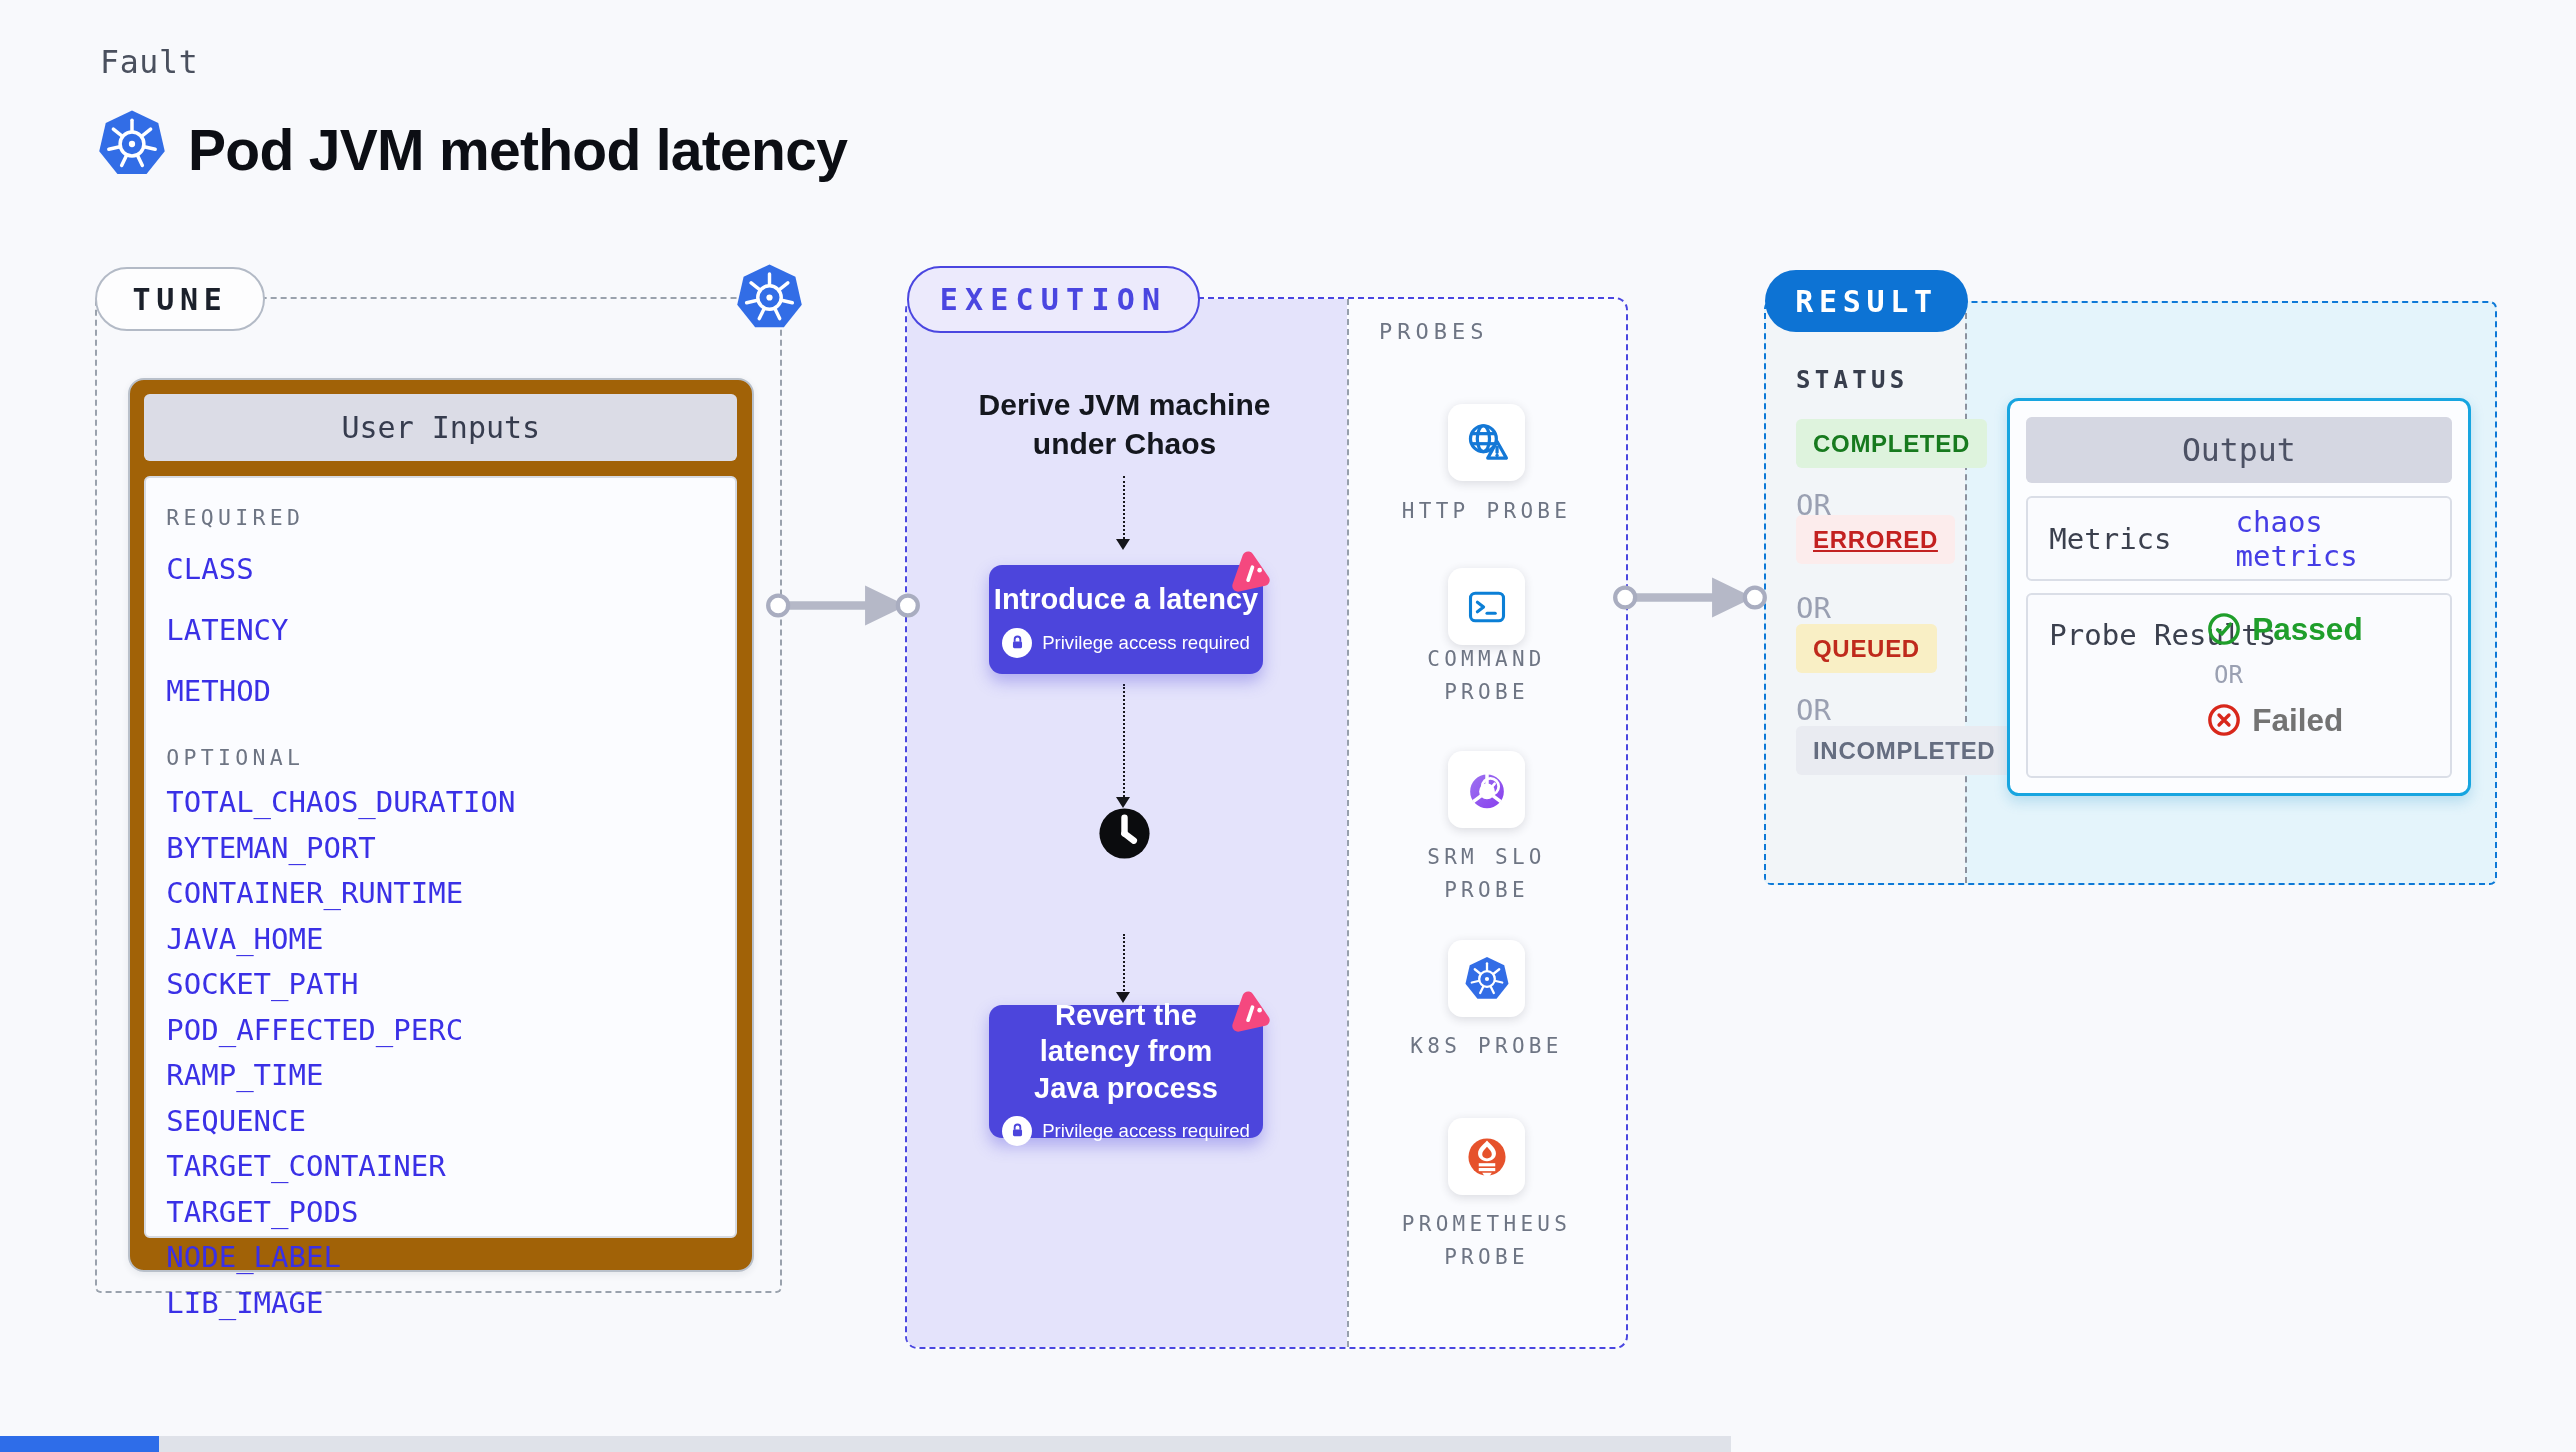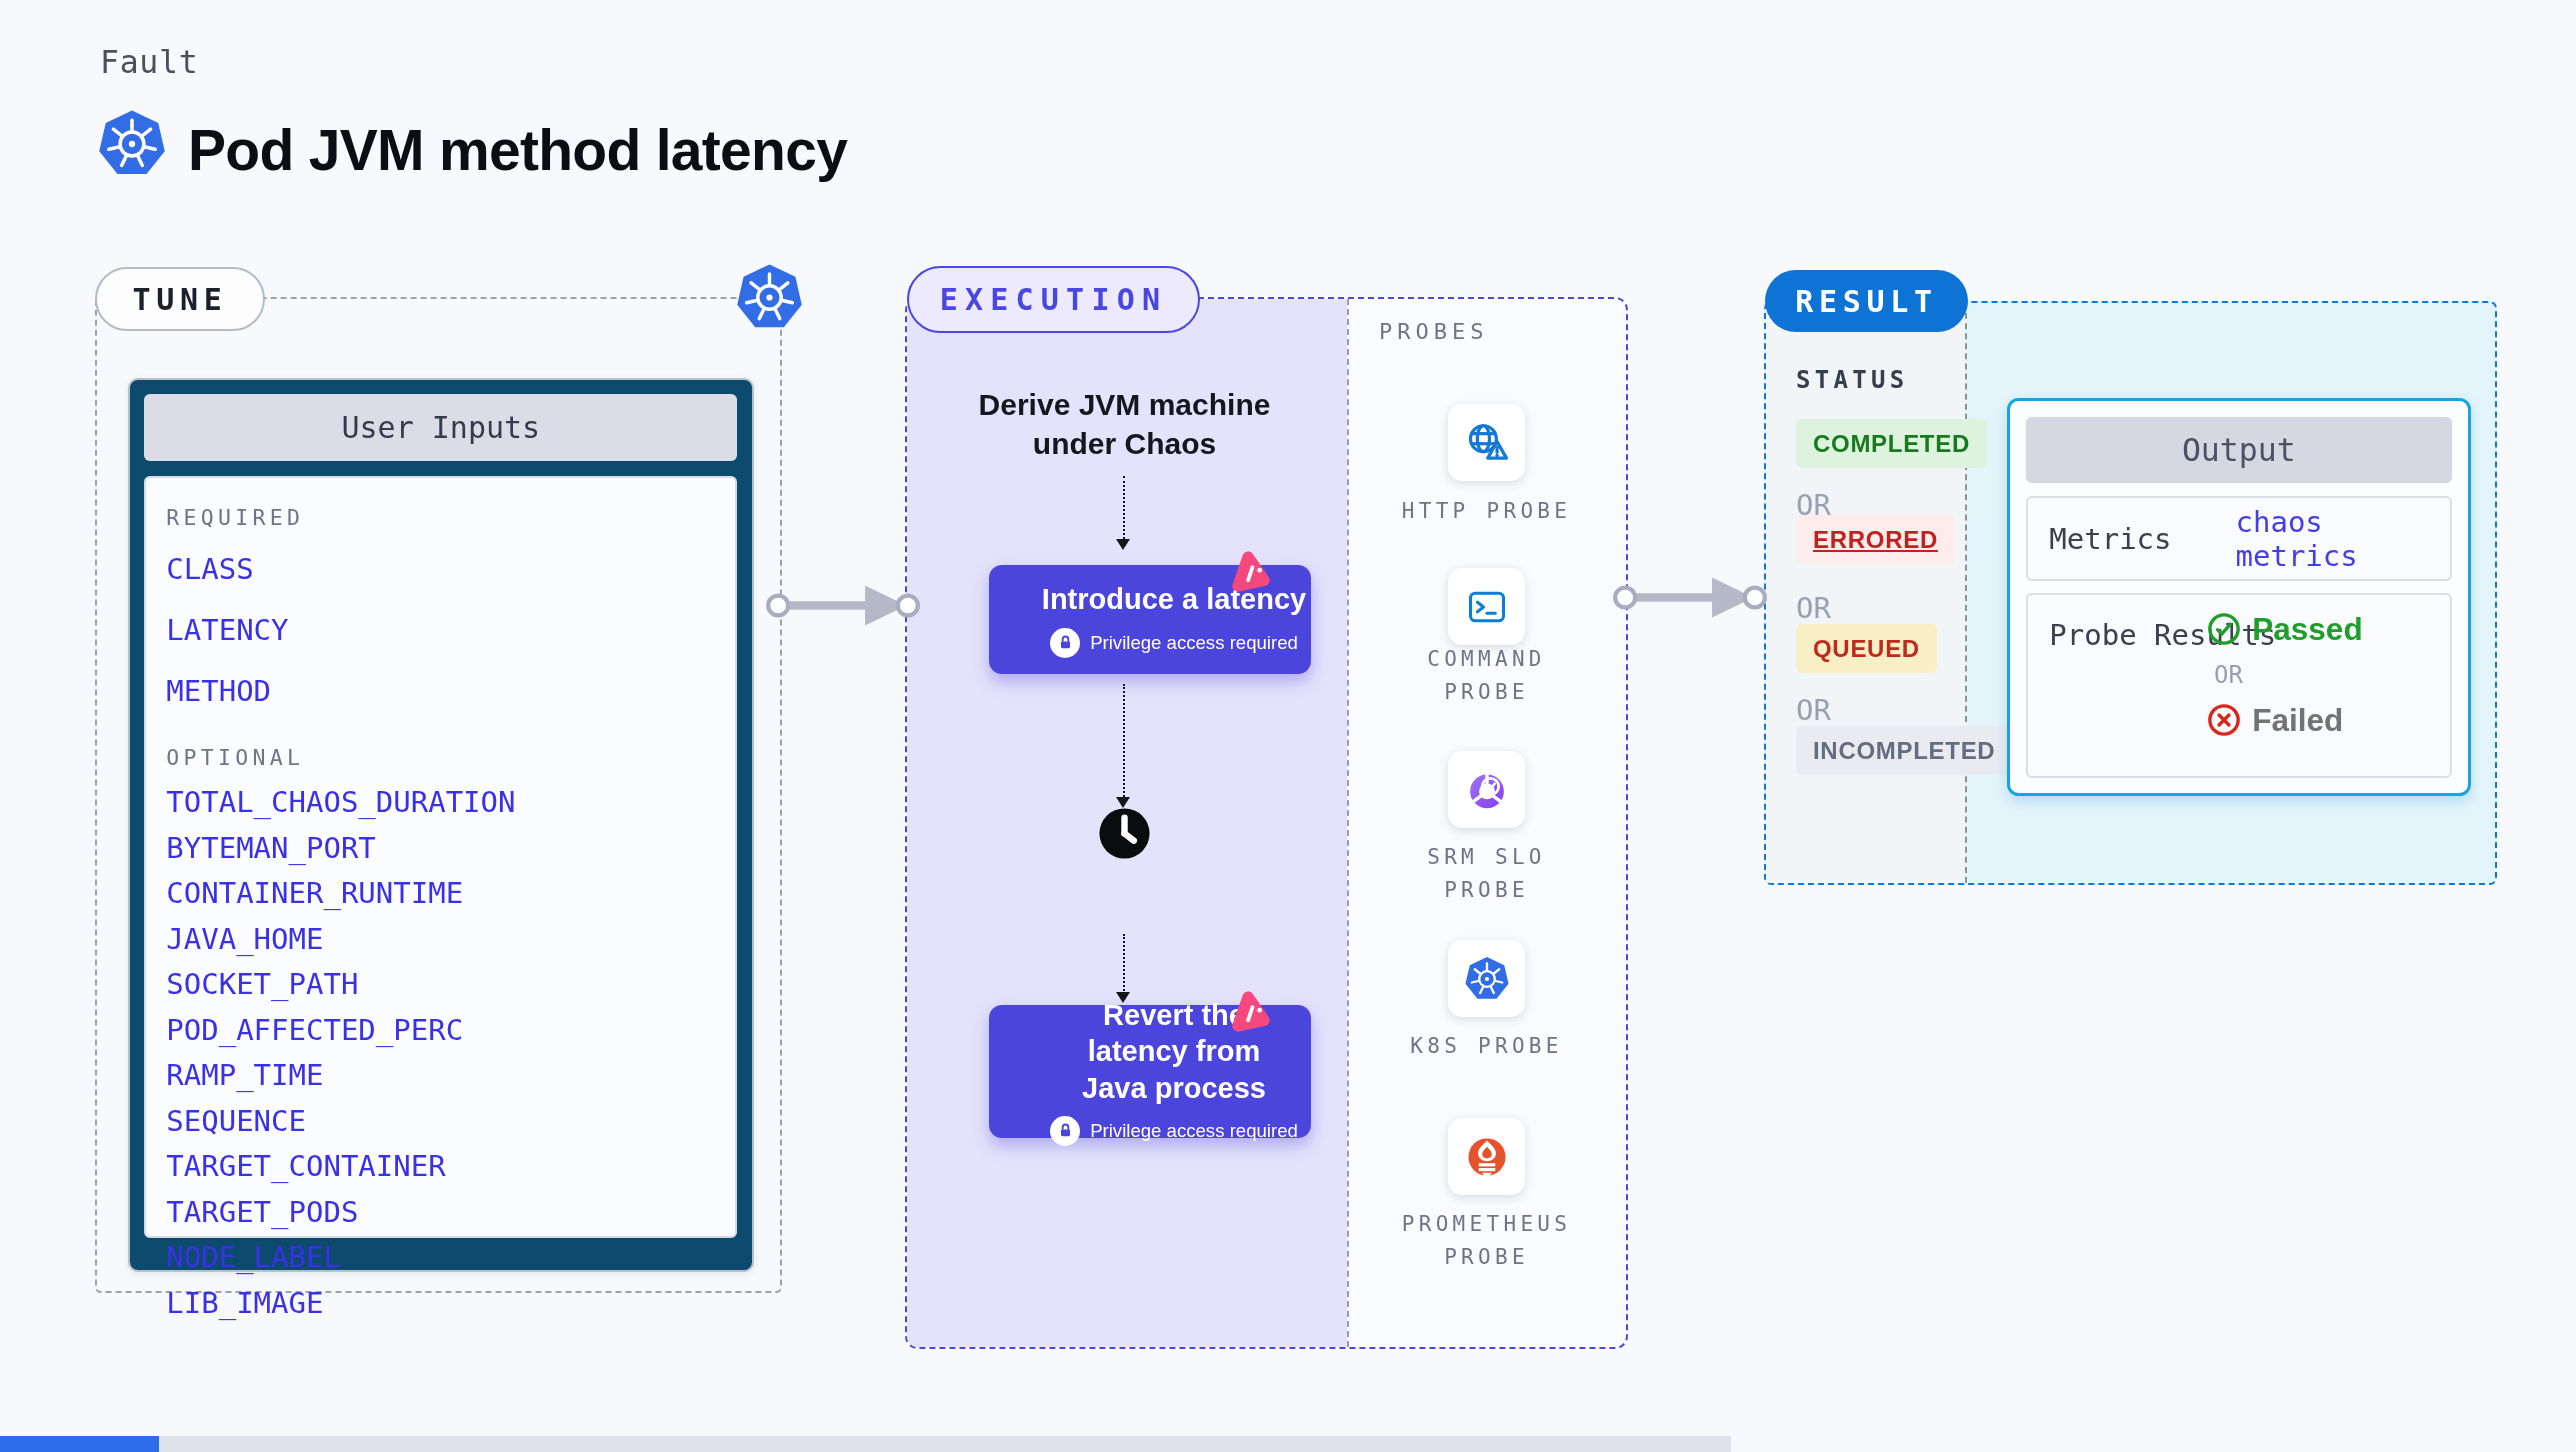--- a/index.html
+++ b/index.html
@@ -19,22 +19,22 @@
   .pill-tune { left:95px; top:267px; width:166px; height:60px; background:#fdfdfe; border:2.1px solid #b3bac6;
                color:#1b202b; font-size:30px; font-weight:bold; letter-spacing:5.7px; }
   .pill-exec { left:907px; top:266px; width:289px; height:63px; background:#eceafc; border:2.9px solid #4a46e0;
                color:#4a46e0; font-size:30px; font-weight:bold; letter-spacing:7.2px; }
   .pill-result { left:1765px; top:270px; width:203px; height:62px; background:#0d73d4;
                color:#ffffff; font-size:30px; font-weight:bold; letter-spacing:5.7px; }
 
   
   .tune-box { left:95px; top:297px; width:683px; height:992px; border:2.1px dashed #9aa2ad; border-radius:5.7px; }
   .k8s-corner-icon { left:735px; top:263px; width:69px; height:69px; z-index:6; }
-  .ui-card { left:128px; top:378px; width:622px; height:890px; background:#0c4a6e; border:2.9px solid #b9c0ca;
-             border-radius:10px; box-shadow:0 2.9px 7.2px rgba(40,45,60,.08); }
+  .ui-card { left:128px; top:378px; width:622px; height:890px; background:#a16207; border:2.9px solid #b9c0ca;
+             border-radius:16px; box-shadow:0 2.9px 7.2px rgba(40,45,60,.08); }
   .ui-card-header { position:absolute; left:14.3px; top:14.3px; width:593px; height:67px; background:#dbdce6;
              border-radius:5.7px; display:flex; align-items:center; justify-content:center;
              font-size:30px; color:#363c4e; }
   .fields-box { position:absolute; left:14.3px; top:96px; width:593px; height:762px; background:#fbfcff;
              border:2.1px solid #d6dae2; border-radius:5.7px; display:flex; padding:27px 0 0 20px; box-sizing:border-box; }
   .tunable-label { width:195px; font-size:29px; color:#262b36; }
   .fields-col { display:flex; flex-direction:column; }
   .group-heading { font-size:21.5px; color:#6e7584; letter-spacing:4.3px; margin-bottom:21.5px; }
   .field-link { font-size:29px; color:#3a30e6; margin-bottom:27px; }
   .field-link.opt { margin-bottom:11.5px; }
@@ -50,21 +50,21 @@
               border-radius:10px 0 0 10px; }
   .probes-sep { position:absolute; left:440px; top:0; height:100%; width:0; border-left:2.1px dashed #98a0ac; }
 
   .derive-text { position:absolute; left:60px; top:86px; width:315px; text-align:center;
                  font-size:30px; font-weight:bold; color:#14171e; line-height:1.3; }
   .dotline { position:absolute; width:0; border-left:2.9px dotted #15161a; }
   .dothead { position:absolute; width:0; height:0; border-left:7.2px solid transparent;
              border-right:7.2px solid transparent; border-top:11.5px solid #15161a; }
   .step-box { position:absolute; left:82px; width:274px; background:#4c45dc; border-radius:13px;
               box-shadow:0 7.2px 15.8px rgba(76,69,220,.35); display:flex; flex-direction:column;
-              align-items:center; justify-content:center; z-index:3;padding-left:48px; }
+              align-items:center; justify-content:center; z-index:3; }
   .step-title { color:#ffffff; font-size:29px; font-weight:bold; text-align:center; line-height:1.25; }
   .priv-row { display:flex; align-items:center; margin-top:10px; }
   .lock-circle { width:30px; height:30px; background:#ffffff; border-radius:50%; display:flex;
                  align-items:center; justify-content:center; margin-right:10px; }
   .priv-text { color:#ffffff; font-size:18.6px; }
   .pink-icon { position:absolute; width:46px; height:46px; z-index:4; }
   .clock-icon { position:absolute; z-index:3; }
   .wait-text { position:absolute; left:103px; width:226px; text-align:center; font-size:30px;
                font-weight:bold; color:#14171e; line-height:1.3; }
 

